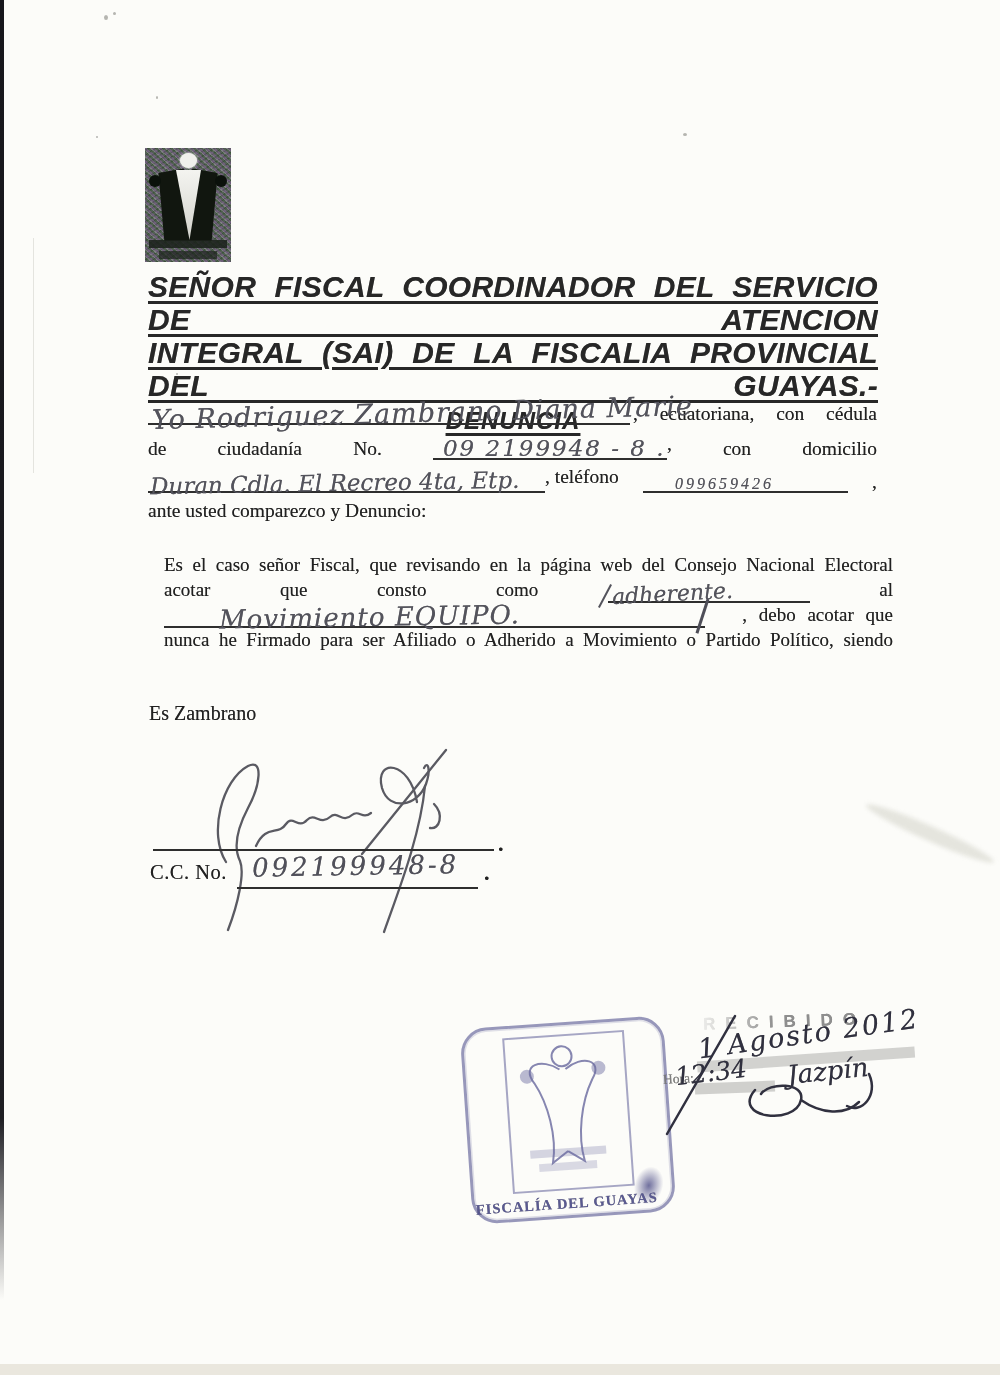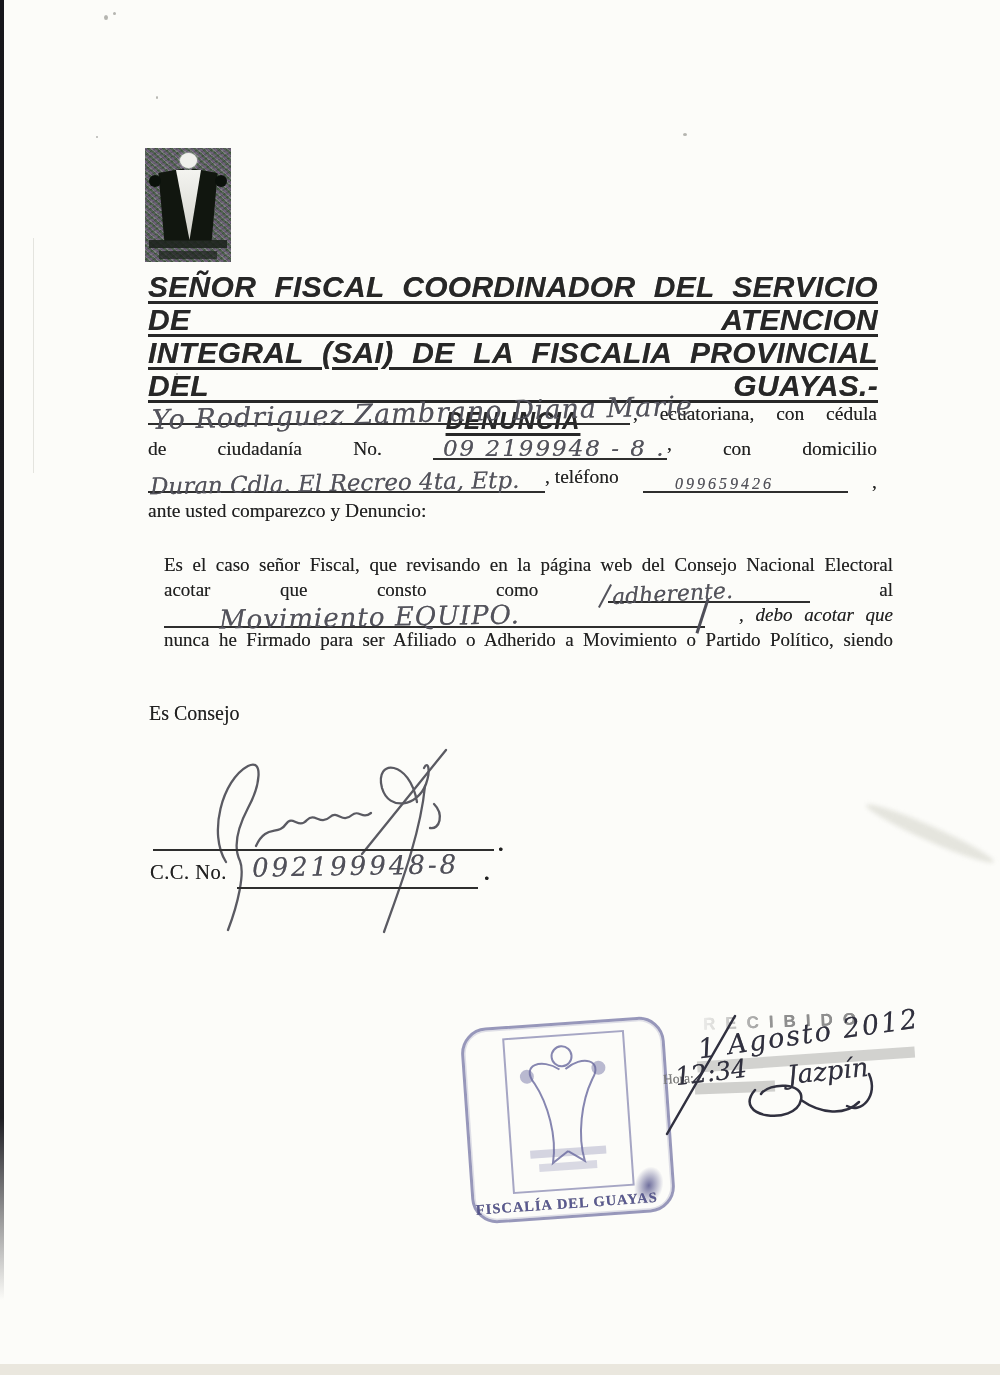--- a/index.html
+++ b/index.html
@@ -56,21 +56,21 @@
   .blank-phone { width:205px; height:28px; } .hw-phone { left:32px; bottom:-2px; font-size:16px; letter-spacing:3px;font-family:Liberation Serif, serif; }
   .fill { flex:1; text-align:justify; text-align-last:justify; padding-left:3px; }
   .grp { display:flex; align-items:center; }
   .para { position:absolute; left:164px; top:553px; width:729px; font-size:19px; line-height:24.5px; }
   .p-just { text-align:justify; text-align-last:justify; }
   .prow { display:flex; justify-content:space-between; align-items:flex-end; height:25px; position:relative; }
   .blank-adh { width:202px; height:23px; } .hw-adh { left:4px; bottom:-6px; font-size:22px; transform:rotate(-3deg); }
   .blank-mov { width:541px; height:24px; } .hw-mov { left:55px; bottom:-4px; font-size:26px; letter-spacing:1px; transform:rotate(-1deg); }
   .pen-slash { position:absolute; right:2px; bottom:-8px; width:2.5px; height:36px; background:#4e4e58; transform:rotate(18deg); }
   .pen-tick { position:absolute; left:-4px; bottom:-8px; width:2px; height:26px; background:#53535c; transform:rotate(28deg); }
-  .wide { word-spacing:7px;font-style:italic; }
+  .wide { word-spacing:7px; }
   .es-justicia { position:absolute; left:149px; top:702px; font-size:20px; }
   
   .sig-svg { position:absolute; left:190px; top:742px; }
   .sig-line { position:absolute; left:153px; top:849px; width:341px; border-top:2.5px solid #2e2e2e; }
   .sig-dot { position:absolute; left:498px; top:831px; font-size:22px; font-weight:bold; }
   .cc-label { position:absolute; left:150px; top:861px; font-size:20.5px; letter-spacing:.5px; }
   .cc-line { position:absolute; left:237px; top:887px; width:241px; border-top:2.5px solid #2e2e2e; }
   .cc-number { position:absolute; left:252px; top:851px; font-size:26px; letter-spacing:3px;
     font-family:"DejaVu Serif", serif; font-style:italic; color:#50505a; transform:rotate(-1deg); }
   .cc-dot { position:absolute; left:484px; top:860px; font-size:22px; font-weight:bold; }
@@ -182,21 +182,21 @@
     <div class="prow">
       <span class="blank blank-mov">
         <span class="hw hw-mov">Movimiento EQUIPO.</span>
         <span class="pen-slash"></span>
       </span>
       <span class="wide">, debo acotar que</span>
     </div>
     <div class="p-just">nunca he Firmado para ser Afiliado o Adherido a Movimiento o Partido Político, siendo</div>
   </div>
 
-  <div class="es-justicia">Es Consejo</div>
+  <div class="es-justicia">Es Zambrano</div>
 
   <svg class="sig-svg" width="370" height="195" viewBox="0 0 370 195">
     <g fill="none" stroke="#5a5a62" stroke-width="2.3" stroke-linecap="round">
       <path d="M 36,120 C 18,92 32,38 58,24 C 74,16 70,44 58,66 C 47,87 43,105 50,119 C 55,131 48,162 38,188"></path>
       <path d="M 66,104 C 76,82 88,94 96,82 C 103,72 108,88 117,78 C 125,70 130,84 140,75 C 148,68 152,82 162,73 C 169,67 172,78 181,71"></path>
       <path d="M 227,60 C 220,18 184,16 192,46 C 199,70 228,64 236,42 C 241,28 238,18 234,26"></path>
       <path d="M 235,44 C 230,95 208,150 194,190"></path>
       <path d="M 172,112 L 256,8"></path>
       <path d="M 244,62 C 254,72 250,88 240,86"></path>
     </g>

